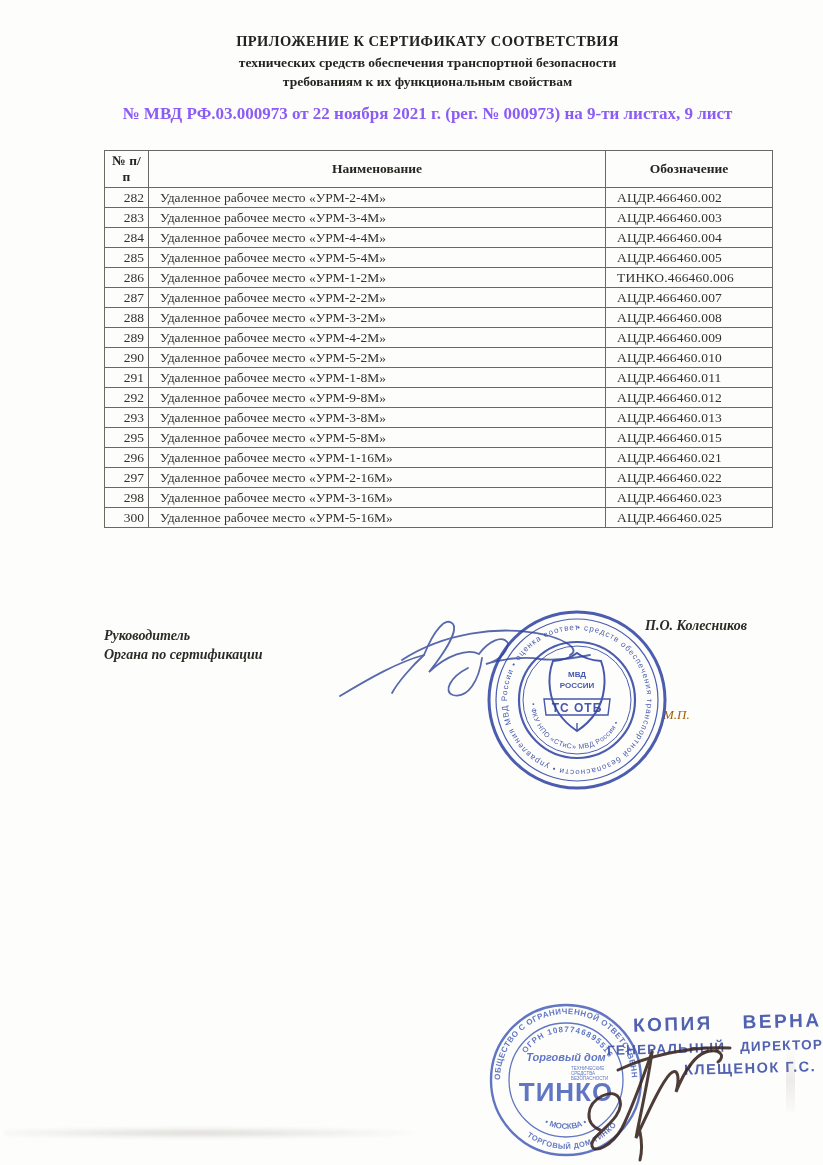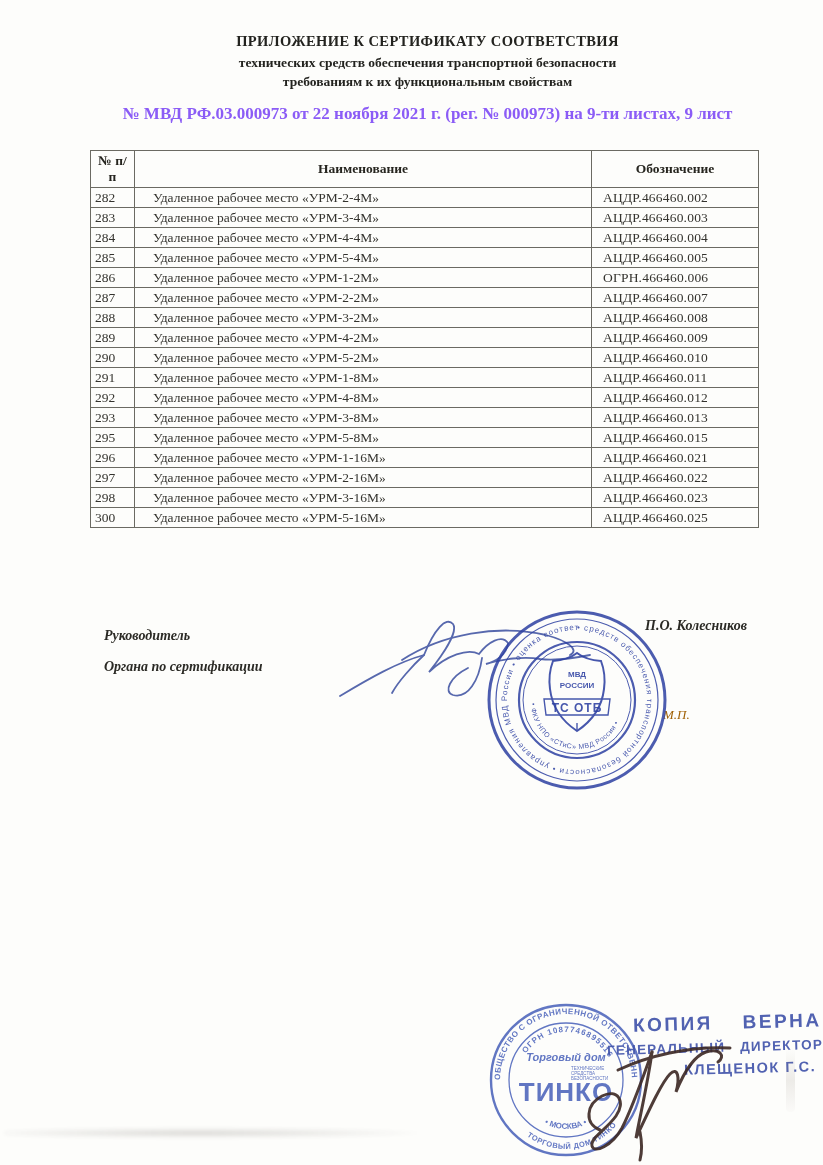--- a/index.html
+++ b/index.html
@@ -10,37 +10,37 @@
     color:#2a2a26;
   }
   
   .doc-title{position:absolute;left:16px;width:823px;text-align:center;font-weight:bold;color:#23231f;}
   .t1{top:33px;font-size:14.5px;letter-spacing:.4px;}
   .t2{top:55px;font-size:13.5px;}
   .t3{top:74px;font-size:13.5px;}
   .certline{top:104px;font-size:17px;color:#8b5cf6;}
   
   table.doc{
-    position:absolute;left:90px;top:150px;width:668px;
+    position:absolute;left:104px;top:150px;width:668px;
     border-collapse:collapse;table-layout:fixed;
     font-size:13.5px;color:#34332e;
   }
   table.doc col.c1{width:44px;}
   table.doc col.c2{width:457px;}
   table.doc col.c3{width:167px;}
   table.doc th,table.doc td{
     border:1px solid #6b6a62;overflow:hidden;white-space:nowrap;
     padding:0 4px;height:19px;line-height:19px;
   }
   table.doc thead th{
     height:36px;text-align:center;font-weight:bold;color:#26251f;
     font-size:13.5px;line-height:16px;vertical-align:middle;white-space:normal;
   }
-  table.doc td.num{text-align:left;margin-left:6px;}
-  table.doc td.nm{padding-left:18px;}
+  table.doc td.num{text-align:right;margin-left:6px;}
+  table.doc td.nm{padding-left:11px;}
   table.doc td.dsg{padding-left:11px;letter-spacing:.2px;}
   
   .sig-label{position:absolute;font-weight:bold;font-style:italic;font-size:14px;color:#2b2a25;}
   .mp{position:absolute;font-style:italic;font-size:13px;color:#a16207;}
   .signer{position:absolute;font-weight:bold;font-style:italic;font-size:14px;color:#2b2a25;}
   .svgabs{position:absolute;}
   .stamp-line{
     position:absolute;font-family:"Liberation Sans","DejaVu Sans",sans-serif;
     font-weight:bold;color:#4355ab;opacity:.92;transform:rotate(-1.6deg);
     white-space:nowrap;
@@ -107,21 +107,21 @@
 
         <tr>
           <td class="num">285</td>
           <td class="nm">Удаленное рабочее место «УРМ-5-4М»</td>
           <td class="dsg">АЦДР.466460.005</td>
         </tr>
 
         <tr>
           <td class="num">286</td>
           <td class="nm">Удаленное рабочее место «УРМ-1-2М»</td>
-          <td class="dsg">ОГРН.466460.006</td>
+          <td class="dsg">ТИНКО.466460.006</td>
         </tr>
 
         <tr>
           <td class="num">287</td>
           <td class="nm">Удаленное рабочее место «УРМ-2-2М»</td>
           <td class="dsg">АЦДР.466460.007</td>
         </tr>
 
         <tr>
           <td class="num">288</td>
@@ -142,21 +142,21 @@
         </tr>
 
         <tr>
           <td class="num">291</td>
           <td class="nm">Удаленное рабочее место «УРМ-1-8М»</td>
           <td class="dsg">АЦДР.466460.011</td>
         </tr>
 
         <tr>
           <td class="num">292</td>
-          <td class="nm">Удаленное рабочее место «УРМ-4-8М»</td>
+          <td class="nm">Удаленное рабочее место «УРМ-9-8М»</td>
           <td class="dsg">АЦДР.466460.012</td>
         </tr>
 
         <tr>
           <td class="num">293</td>
           <td class="nm">Удаленное рабочее место «УРМ-3-8М»</td>
           <td class="dsg">АЦДР.466460.013</td>
         </tr>
 
 
@@ -187,21 +187,21 @@
 
         <tr>
           <td class="num">300</td>
           <td class="nm">Удаленное рабочее место «УРМ-5-16М»</td>
           <td class="dsg">АЦДР.466460.025</td>
         </tr>
       </tbody>
   </table>
 
   <div class="sig-label" style="left:104px;top:628px;">Руководитель</div>
-  <div class="sig-label" style="left:104px;top:647px;margin-top:12px;">Органа по сертификации</div>
+  <div class="sig-label" style="left:104px;top:647px;">Органа по сертификации</div>
   <div class="signer" style="left:645px;top:618px;">П.О. Колесников</div>
   <div class="mp" style="left:663px;top:707px;">М.П.</div>
 
   <svg class="svgabs" style="left:332px;top:598px;" width="265" height="125" viewBox="0 0 265 125">
     <g fill="none" stroke="#3b4fa0" stroke-width="1.8" stroke-linecap="round" opacity=".85">
       <path d="M8,98 C 38,80 66,64 92,57 C 102,32 114,18 121,26 C 126,33 113,54 97,74 C 115,57 136,50 147,56 C 156,44 170,36 176,45 C 175,57 163,64 154,66 C 170,61 192,58 208,61 C 226,63 243,60 258,57"></path>
       <path d="M150,60 C 147,82 136,101 121,97 C 111,94 118,79 136,70"></path>
       <path d="M70,62 C 110,36 166,26 214,37 C 236,43 248,52 238,57"></path>
       <path d="M92,57 C 80,68 66,84 60,95"></path>
     </g>

